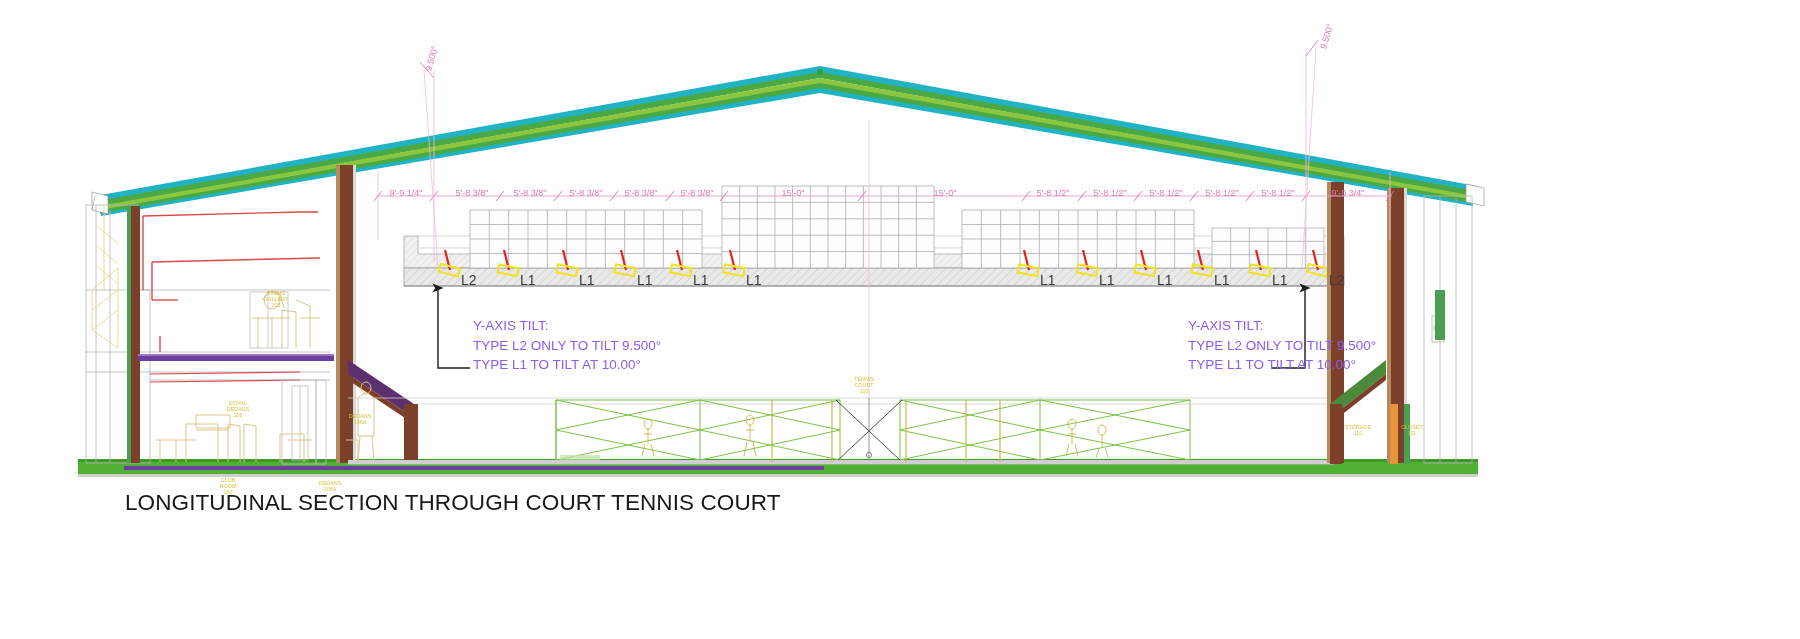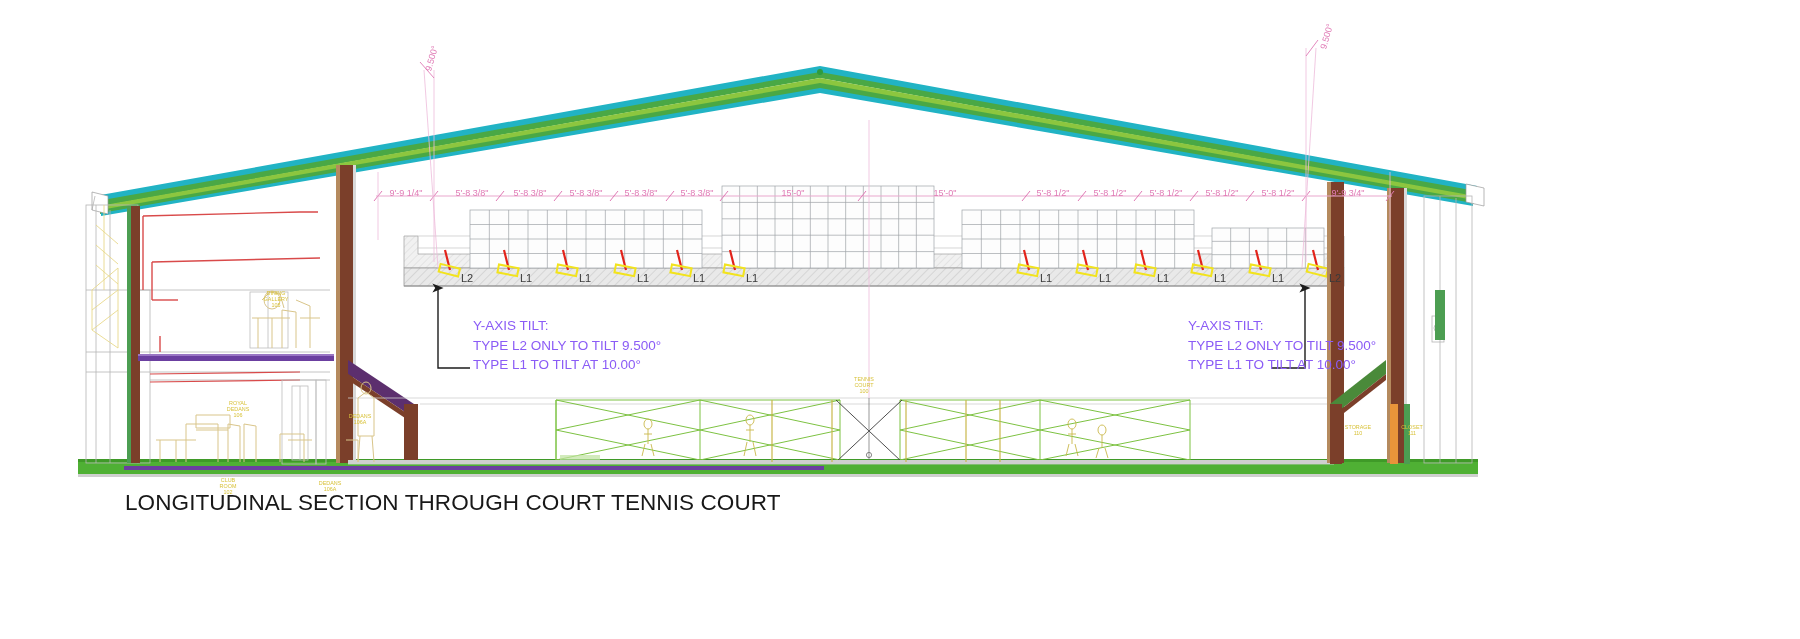--- a/index.html
+++ b/index.html
@@ -5,21 +5,21 @@
   html,body{margin:0;padding:0;background:#ffffff;}
   body{width:1800px;height:639px;font-family:"Liberation Sans",sans-serif;overflow:hidden;}
   #stage{position:relative;width:1800px;height:639px;background:#fff;}
   #stage svg{position:absolute;left:0;top:0;}
   .ttl{position:absolute;left:125px;top:490px;font-size:22.5px;letter-spacing:.1px;color:#181818;
        font-family:"Liberation Sans",sans-serif;font-weight:400;white-space:nowrap;}
   .dim{position:absolute;font-size:9px;color:#e07ab5;white-space:nowrap;transform:translateX(-50%);
        font-family:"Liberation Sans",sans-serif;}
   .ang{position:absolute;font-size:9px;color:#e07ab5;white-space:nowrap;
        font-family:"Liberation Sans",sans-serif;}
-  .fx{position:absolute;font-size:11px;color:#3a3a3a;white-space:nowrap;
+  .fx{position:absolute;font-size:14px;color:#3a3a3a;white-space:nowrap;
       font-family:"Liberation Sans",sans-serif;}
   .note{position:absolute;font-size:13.5px;color:#8b5cf6;line-height:19.5px;white-space:nowrap;
         font-family:"Liberation Sans",sans-serif;}
   .rm{position:absolute;font-size:5.4px;color:#d8c23a;white-space:nowrap;text-align:center;
       line-height:6.2px;font-family:"Liberation Sans",sans-serif;transform:translateX(-50%);}
 </style>
 </head>
 <body>
 
 <div id="stage">

